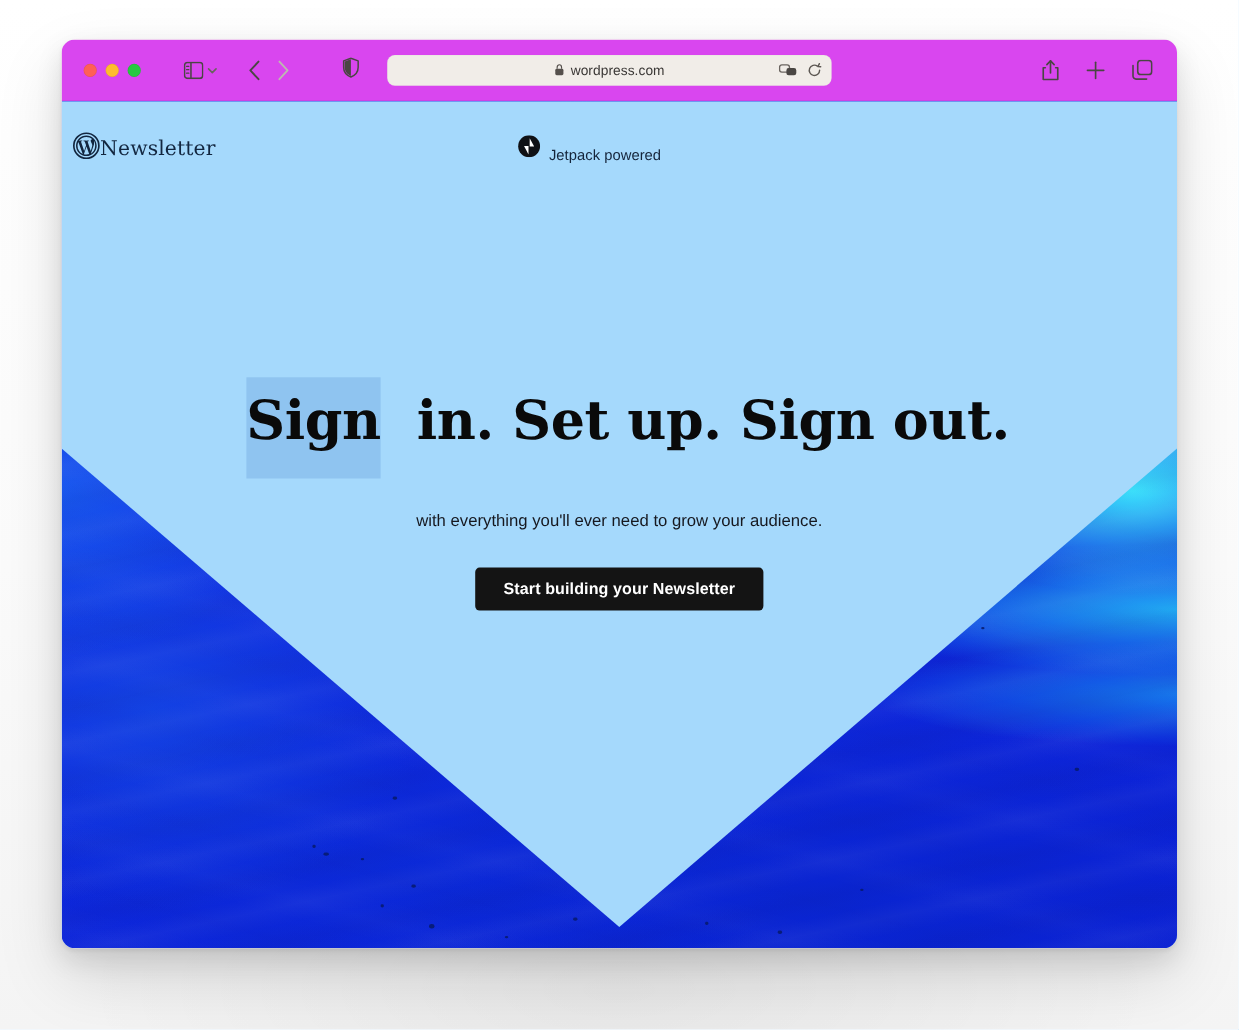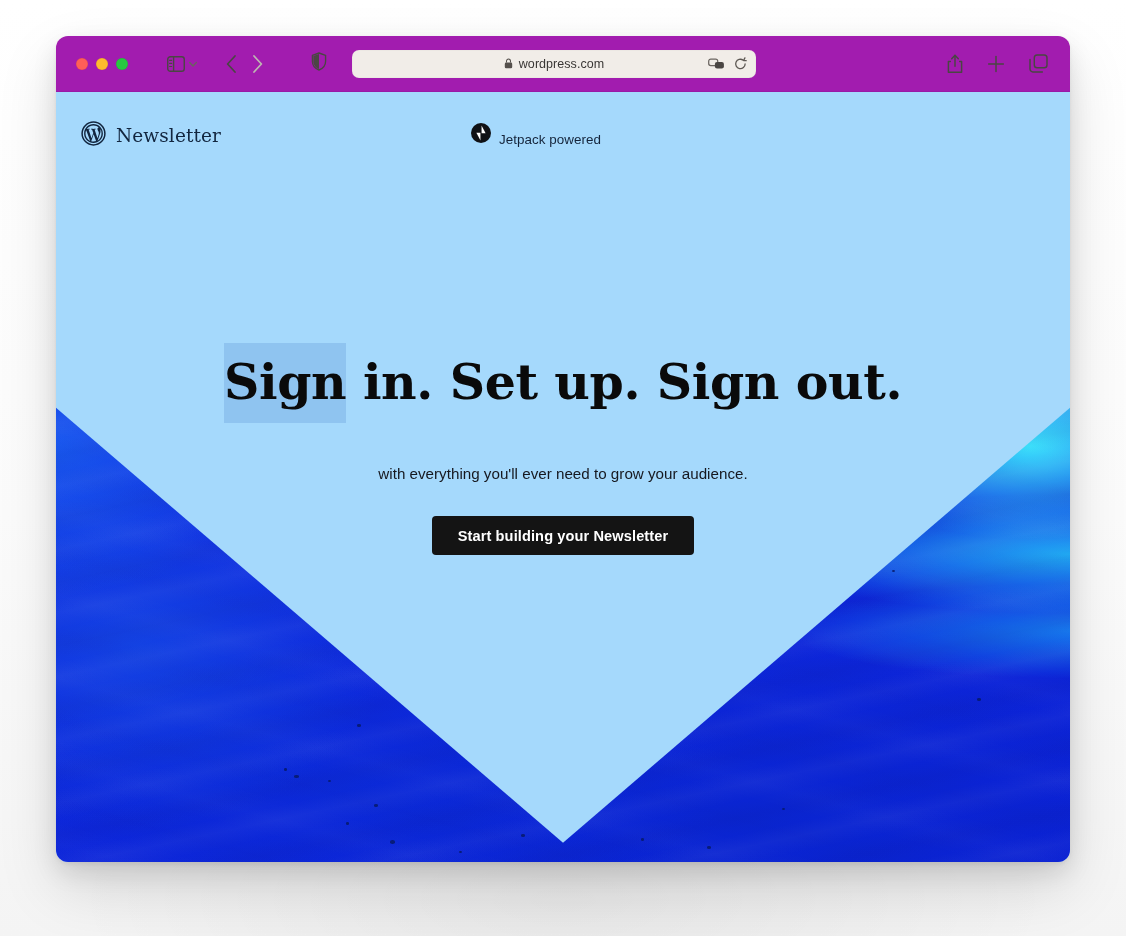--- a/index.html
+++ b/index.html
@@ -30,21 +30,21 @@
     box-shadow:
       0 2px 4px rgba(0,0,0,0.06),
       0 10px 24px rgba(0,0,0,0.10),
       0 26px 60px rgba(0,0,0,0.13);
   }
 
   
   #toolbar {
     position:relative;
     height:56px;
-    background:#a21caf;
+    background:#d946ef;
     display:flex;
     align-items:center;
     padding:0 22px 0 20px;
     border-bottom:1px solid rgba(0,0,0,0.05);
   }
 
   .traffic-lights { display:flex; gap:8px; align-items:center; }
   .tl { width:12px; height:12px; border-radius:50%; display:block; }
   .tl.red    { background:#FF5F57; box-shadow:inset 0 0 0 0.5px rgba(0,0,0,0.10); }
   .tl.yellow { background:#FEBC2E; box-shadow:inset 0 0 0 0.5px rgba(0,0,0,0.10); }
@@ -160,22 +160,22 @@
     font-family:"DejaVu Serif", "Liberation Serif", serif;
     font-size:49px;
     line-height:1.0;
     color:#0a0a0a;
     letter-spacing:-0.4px;
     white-space:nowrap;
   }
   #headline .sel {
     background:#8FC4F0;
     color:#0a0a0a;
-    padding:10px 0 12px;
-    margin:-10px 0 -12px;
+    padding:10px 0 24px;
+    margin:-10px 16px -12px;
     box-decoration-break:clone;
   }
 
   #subtitle {
     margin-top:31px;
     font-size:15.2px;
     line-height:1.58;
     color:#16181f;
     text-align:center;
     max-width:520px;
@@ -199,21 +199,21 @@
 
   
   #site-header {
     position:absolute;
     left:0; right:0; top:0;
     height:86px;
     z-index:5;
     display:flex; align-items:center;
   }
 
-  #brand { position:absolute; left:25px; display:flex; align-items:center; gap:10px; }
+  #brand { position:absolute; left:10px; display:flex; align-items:center; gap:0; }
   #brand-name {
     font-family:"DejaVu Serif", "Liberation Serif", serif;
     font-size:18.5px;
     color:#12263f;
     letter-spacing:0.1px;
   }
 
   #jetpack-badge {
     position:absolute; left:415px;
     display:flex; align-items:flex-end; gap:8px;

